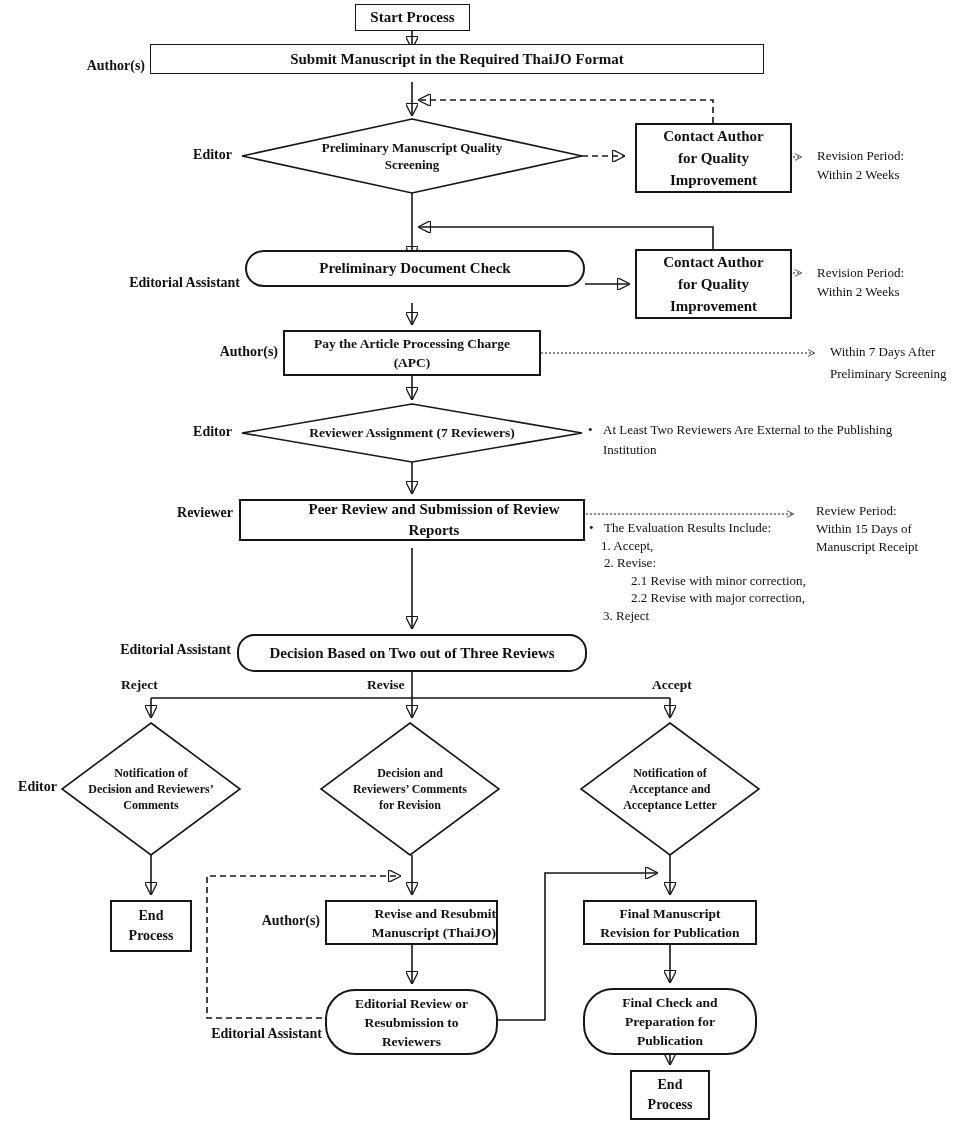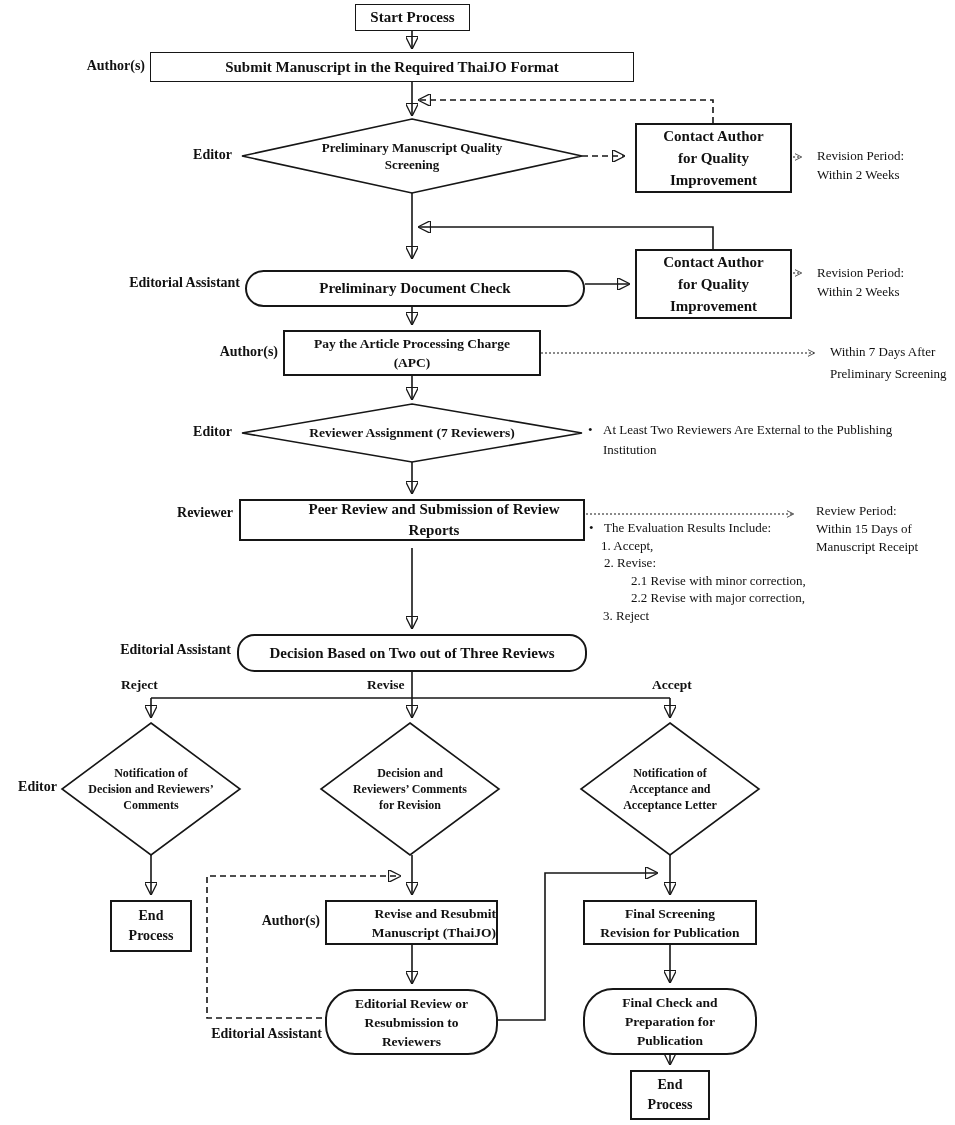--- a/index.html
+++ b/index.html
@@ -78,36 +78,36 @@
     <polygon points="412,119 582,156 412,193 242,156"></polygon>
     <polygon points="412,404 582,433 412,462 242,433"></polygon>
     <polygon points="151,723 240,789 151,855 62,789"></polygon>
     <polygon points="410,723 499,789 410,855 321,789"></polygon>
     <polygon points="670,723 759,789 670,855 581,789"></polygon>
   </svg>
 
   <div class="node rect" style="left:355px;top:4px;width:115px;height:27px;font-size:15px;">
     <div>Start Process</div>
   </div>
-  <div class="node rect" style="left:150px;top:52px;width:484px;height:30px;font-size:15px;">
+  <div class="node rect" style="left:150px;top:44px;width:614px;height:30px;font-size:15px;">
     <div>Submit Manuscript in the Required ThaiJO Format</div>
   </div>
 
   <div class="dtext" style="left:282px;top:130px;width:260px;height:52px;font-size:13px;line-height:17px;">
     <div>Preliminary Manuscript Quality</div>
     <div>Screening</div>
   </div>
 
   <div class="node rect b2" style="left:635px;top:123px;width:157px;height:70px;font-size:15px;line-height:22px;">
     <div>Contact Author</div>
     <div>for Quality</div>
     <div>Improvement</div>
   </div>
 
-  <div class="node stadium" style="left:245px;top:270px;width:340px;height:37px;border-radius:18.5px;font-size:15px;justify-content:center;">
+  <div class="node stadium" style="left:245px;top:250px;width:340px;height:37px;border-radius:18.5px;font-size:15px;justify-content:center;">
     <div>Preliminary Document Check</div>
   </div>
 
   <div class="node rect b2" style="left:635px;top:249px;width:157px;height:70px;font-size:15px;line-height:22px;">
     <div>Contact Author</div>
     <div>for Quality</div>
     <div>Improvement</div>
   </div>
 
   <div class="node rect b25" style="left:283px;top:330px;width:258px;height:46px;font-size:13.5px;line-height:19px;">
@@ -158,21 +158,21 @@
     <div>Manuscript (ThaiJO)</div>
   </div>
 
   <div class="node stadium" style="left:325px;top:989px;width:173px;height:66px;border-radius:30px;font-size:13.5px;line-height:19px;">
     <div>Editorial Review or</div>
     <div>Resubmission to</div>
     <div>Reviewers</div>
   </div>
 
   <div class="node rect b2" style="left:583px;top:900px;width:174px;height:45px;font-size:13.5px;line-height:19px;">
-    <div>Final Screening</div>
+    <div>Final Manuscript</div>
     <div>Revision for Publication</div>
   </div>
 
   <div class="node stadium" style="left:583px;top:988px;width:174px;height:67px;border-radius:30px;font-size:13.5px;line-height:19px;">
     <div>Final Check and</div>
     <div>Preparation for</div>
     <div>Publication</div>
   </div>
 
   <div class="node rect b2" style="left:630px;top:1070px;width:80px;height:50px;font-size:14px;line-height:20px;">

